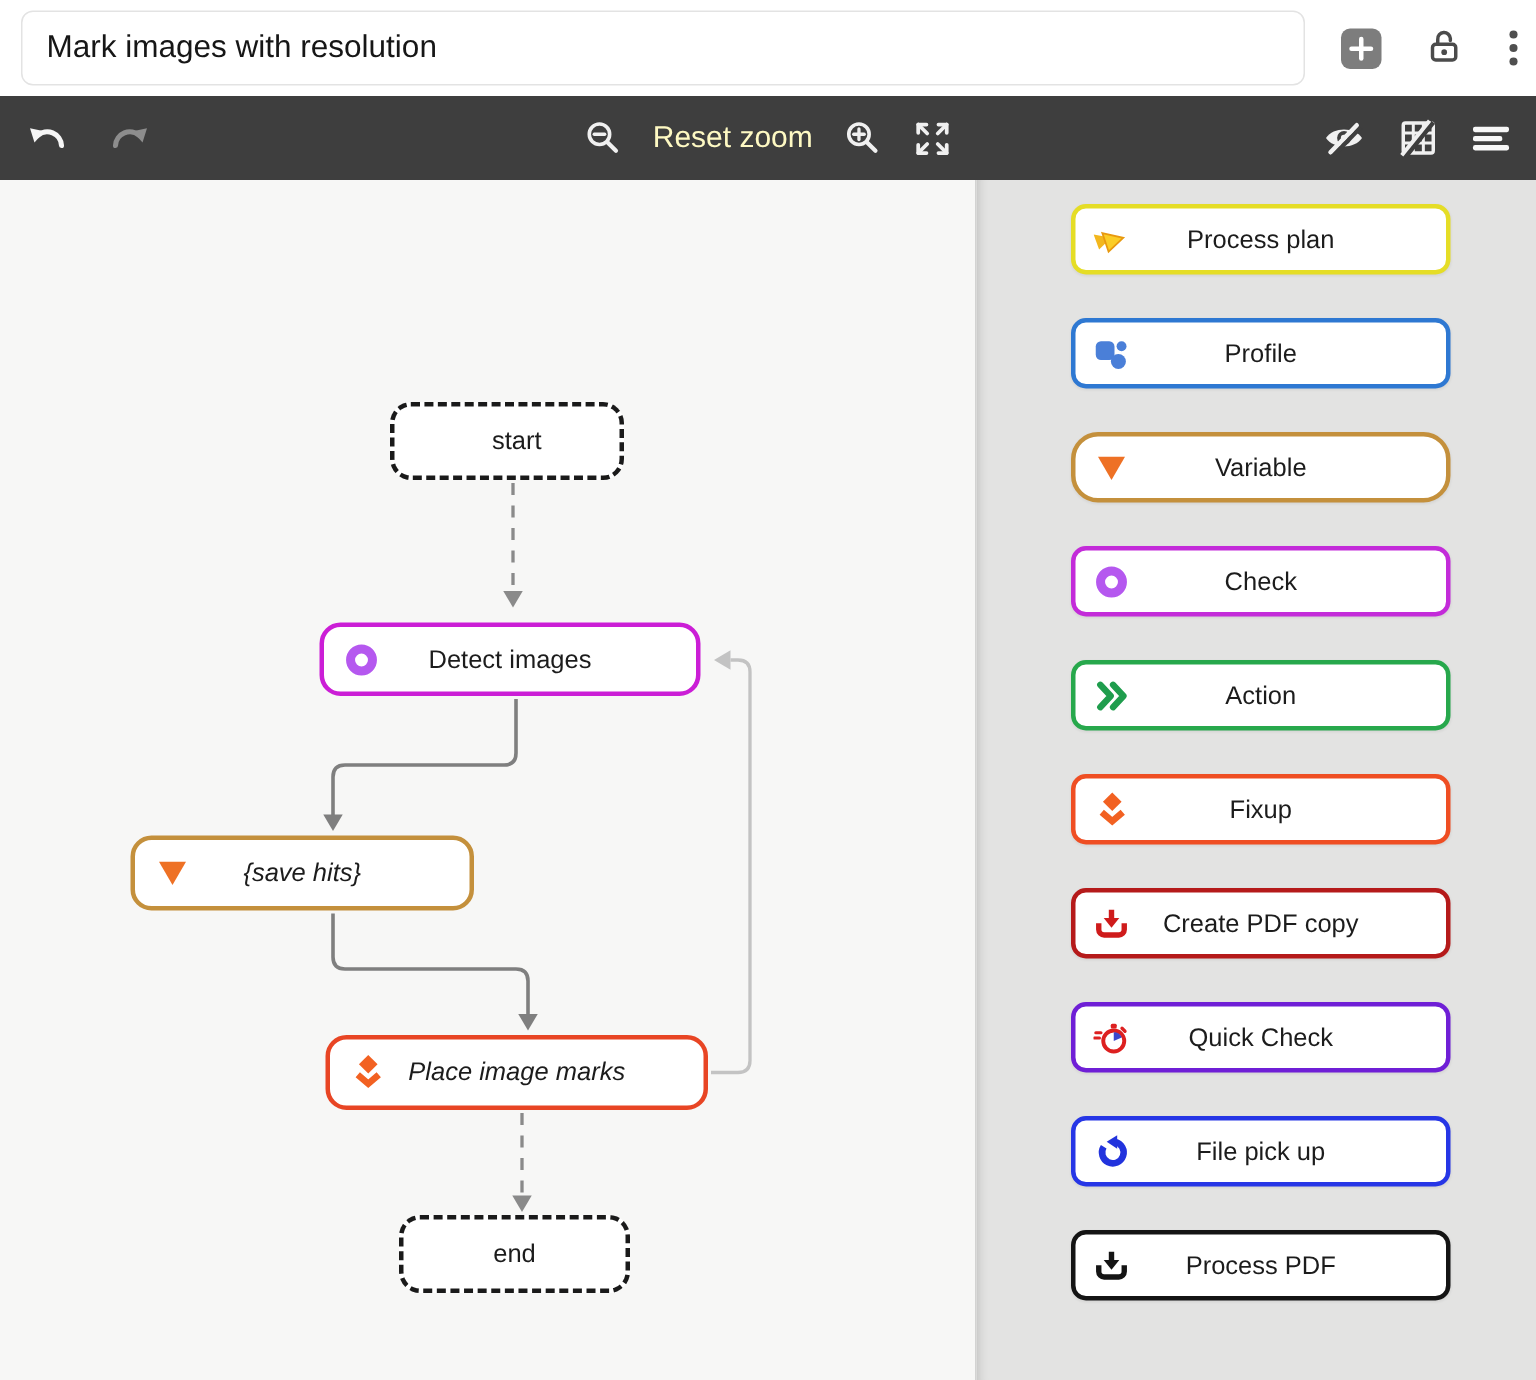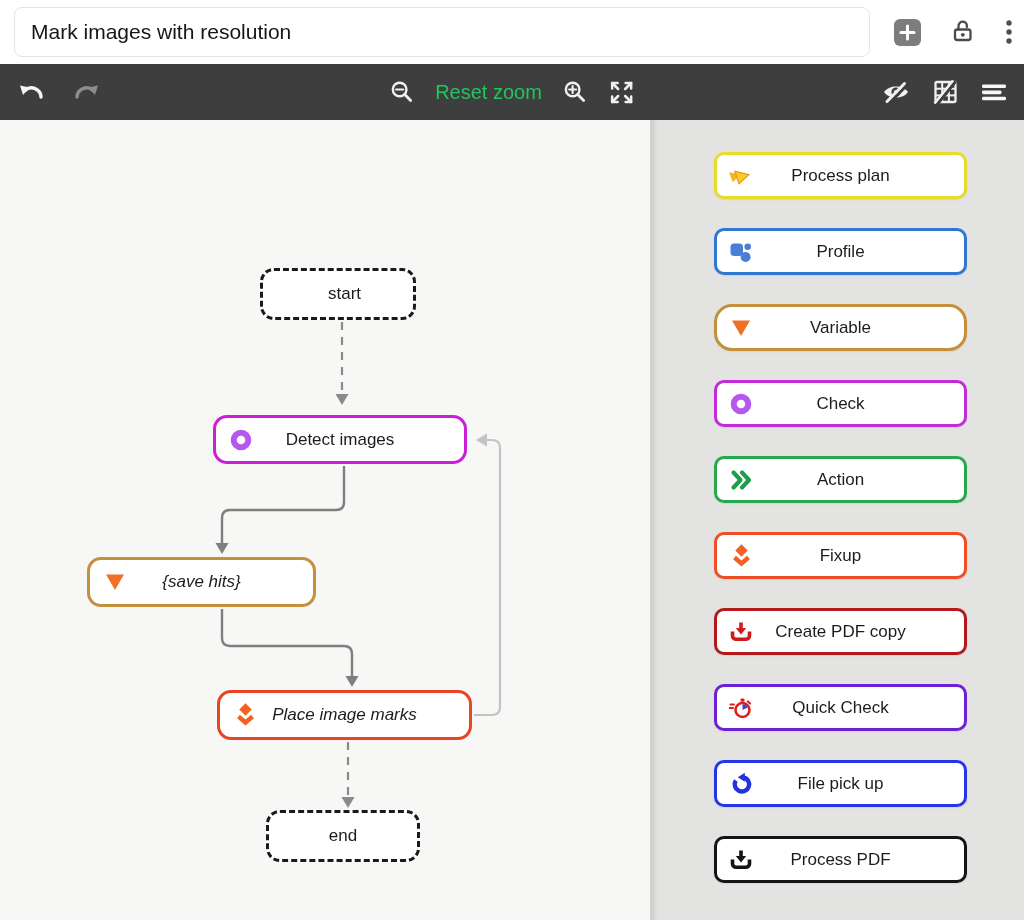--- a/index.html
+++ b/index.html
@@ -16,40 +16,40 @@
   .plus-btn { width:27px; height:27px; background:#7d7d7d; border-radius:6px;
     display:flex; align-items:center; justify-content:center; cursor:pointer; }
 
   
   .toolbar { position:absolute; left:0; top:64px; width:1024px; height:56px;
     background:#3e3e3e; }
   .tb-left { position:absolute; left:16px; top:0; height:56px; display:flex; align-items:center; gap:26px; }
   .tb-center { position:absolute; left:50%; top:0; transform:translateX(-50%);
     height:56px; display:flex; align-items:center; gap:20px; }
   .tb-right { position:absolute; right:16px; top:0; height:56px; display:flex; align-items:center; gap:20px; }
-  .reset-zoom { color:#22c55e; font-size:20px; cursor:pointer; }
+  .reset-zoom { color:#fef9c3; font-size:20px; cursor:pointer; }
   .tb-icon { display:flex; align-items:center; cursor:pointer; }
 
   
   .canvas { position:absolute; left:0; top:120px; width:650px; height:800px; background:#f7f7f6; }
   .edges { position:absolute; left:0; top:0; }
 
   .node { position:absolute; background:#ffffff; border-radius:14px;
     display:flex; align-items:center; justify-content:center;
     font-size:17px; color:#1c1c1c; }
   .node .node-icon { position:absolute; left:13px; top:50%; transform:translateY(-50%);
     width:24px; height:24px; }
   .node-terminal { border:3px dashed #1a1a1a; }
   .node-solid { border:3px solid #999; }
 
   
   .sidebar { position:absolute; left:650px; top:120px; width:374px; height:800px;
     background:#e3e3e2; border-left:1px solid rgba(0,0,0,0.07);
     box-shadow:inset 8px 0 8px -8px rgba(0,0,0,0.22);
-    padding:32px 0 0 63px; display:flex; flex-direction:column; gap:29px; }
+    padding:16px 0 0 63px; display:flex; flex-direction:column; gap:29px; }
   .sb-btn { position:relative; width:253px; height:47px; background:#ffffff;
     border:3px solid #999; border-radius:10px; display:flex; align-items:center;
     justify-content:center; font-size:17px; color:#1c1c1c; cursor:pointer;
     box-shadow:0 1px 2px rgba(0,0,0,0.07); }
   .sb-btn .sb-icon { position:absolute; left:12px; top:50%; transform:translateY(-50%);
     width:24px; height:24px; }
 </style>
 </head>
 <body>
 

